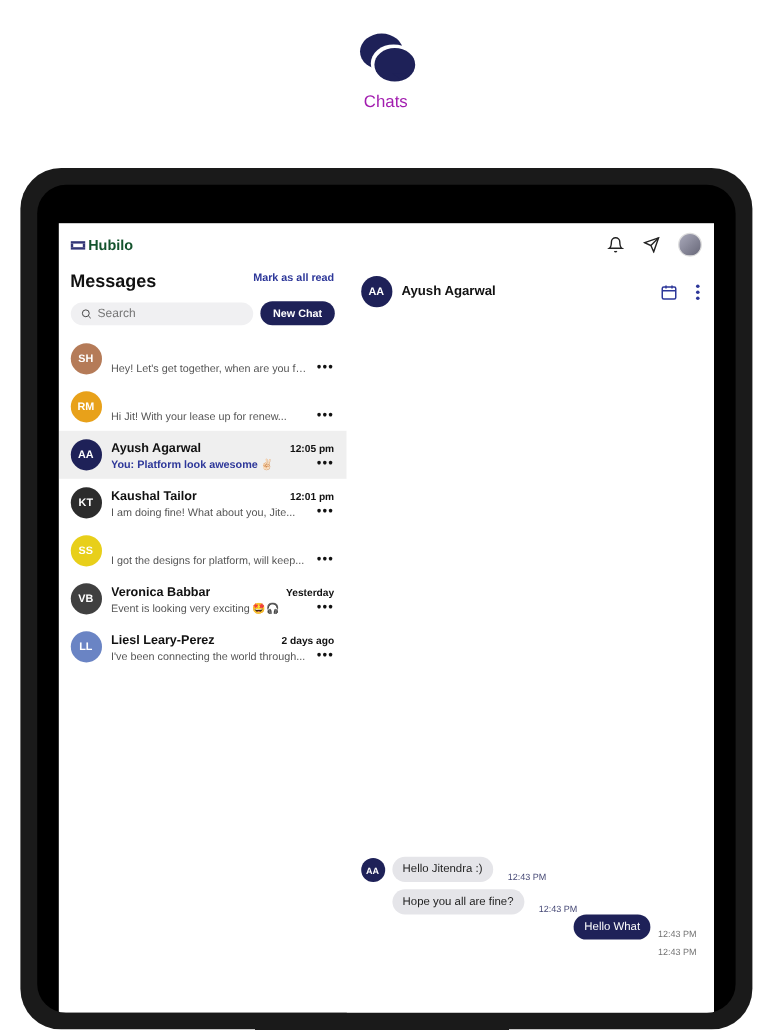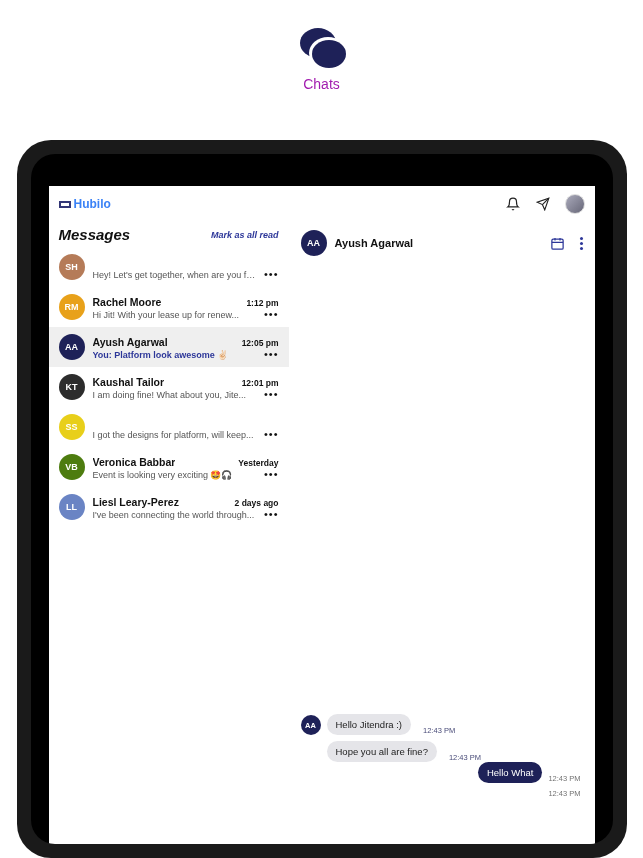--- a/index.html
+++ b/index.html
@@ -55,34 +55,34 @@
     width: 100%; height: 100%;
     background: #fff;
     display: flex; flex-direction: column;
     font-size: 10px;
   }
 
   .topbar {
     display:flex; align-items:center; justify-content:space-between;
     padding: 8px 10px 6px 10px;
   }
-  .logo { display:flex; align-items:center; gap:3px; color:#3b82f6; font-weight:600; font-size:12px;}
+  .logo { display:flex; align-items:center; gap:3px; color:#14532d; font-weight:600; font-size:12px;}
   .logo-mark { display:inline-flex; flex-direction:column; gap:3px; }
   .logo-mark span { width:12px; height:2px; background:#323676; display:block; position:relative;}
   .logo-mark span::before { content:""; position:absolute; left:0; bottom:-3px; width:2px; height:3px; background:#323676;}
   .logo-mark .bot::before { left:auto; right:0; bottom:auto; top:-3px;}
   .top-actions { display:flex; align-items:center; gap:14px; }
   .icon-btn { width:16px; height:16px; display:flex; align-items:center; justify-content:center; cursor:pointer;}
   .avatar-sm { width:20px; height:20px; border-radius:50%; background: linear-gradient(135deg,#aab,#667); border:1px solid #ddd;}
 
   .body { flex:1; display:flex; overflow:hidden;}
   .left-pane { width: 240px; border-right: 0; display:flex; flex-direction:column;}
   .right-pane { flex:1; display:flex; flex-direction:column; background:#fff;}
 
-  .msg-header { display:flex; align-items:center; justify-content:space-between; padding: 6px 10px 4px 10px; font-style: italic;}
+  .msg-header { display:flex; justify-content:space-between; padding: 6px 10px 4px 10px;}
   .msg-title { font-size:15px; font-weight:700; color:#111;}
   .mark-read { font-size:9px; color:#2d3799; font-weight:600; cursor:pointer;}
 
   .search-row { display:flex; align-items:center; gap:6px; padding: 4px 10px 8px 10px;}
   .search-box { flex:1; display:flex; align-items:center; gap:5px; background:#f0f0f2; border-radius:12px; padding:4px 8px;}
   .search-box input { border:none; background:transparent; outline:none; font-size:10px; width:100%; color:#333;}
   .new-chat { background:#1e2158; color:#fff; border:none; border-radius:13px; padding:5px 10px; font-size:9px; font-weight:600; cursor:pointer;}
 
   .conv-list { flex:1; overflow:auto;}
   .conv {
@@ -172,37 +172,43 @@
           <div class="avatar-sm"></div>
         </div>
       </div>
 
       <div class="body">
         <div class="left-pane">
           <div class="msg-header">
             <div class="msg-title">Messages</div>
             <div class="mark-read">Mark as all read</div>
           </div>
+          <div class="search-row">
+            <div class="search-box">
+              <svg width="11" height="11" viewBox="0 0 24 24" fill="none" stroke="#444" stroke-width="2">
+                  <circle cx="11" cy="11" r="7"></circle>
+                  <path d="M21 21l-4.3-4.3"></path>
+                </svg>
+              <input placeholder="Search" style="">
+            </div>
+            <button class="new-chat">New Chat</button>
+          </div>
           <div class="conv-list" id="conv-list">
               <div class="conv">
     <div class="av" style="background:#b57b58">SH</div>
     <div class="info">
       <div class="row2">
                     <div class="preview">Hey! Let's get together, when are you fre...</div>
                     <div class="dots">•••</div>
                   </div>
     </div>
               </div>
               <div class="conv">
     <div class="av" style="background:#e8a11a">RM</div>
     <div class="info">
-      <div class="row1">
-                    <div class="name">Rachel Moore</div>
-                    <div class="time">1:12 pm</div>
-                  </div>
       <div class="row2">
                     <div class="preview">Hi Jit! With your lease up for renew...</div>
                     <div class="dots">•••</div>
                   </div>
     </div>
               </div>
               <div class="conv selected">
     <div class="av" style="background:#1e2158">AA</div>
     <div class="info">
       <div class="row1">
@@ -231,21 +237,21 @@
               <div class="conv">
     <div class="av" style="background:#e8cf1a">SS</div>
     <div class="info">
       <div class="row2">
                     <div class="preview">I got the designs for platform, will keep...</div>
                     <div class="dots">•••</div>
                   </div>
     </div>
               </div>
               <div class="conv">
-    <div class="av" style="background:#4d7c0f">VB</div>
+    <div class="av" style="background:#404040">VB</div>
     <div class="info">
       <div class="row1">
                     <div class="name">Veronica Babbar</div>
                     <div class="time">Yesterday</div>
                   </div>
       <div class="row2">
                     <div class="preview">Event is looking very exciting 🤩🎧</div>
                     <div class="dots">•••</div>
                   </div>
     </div>

